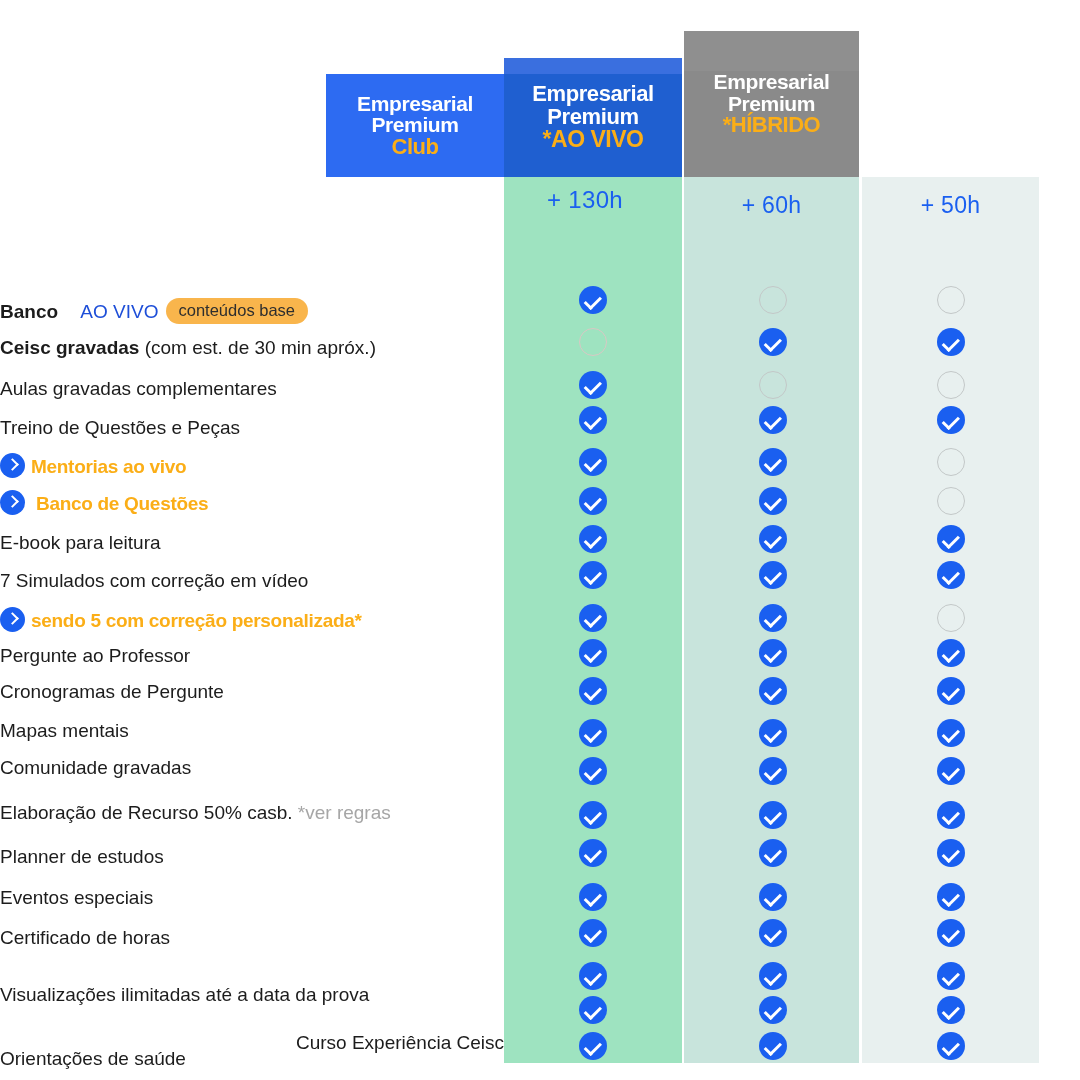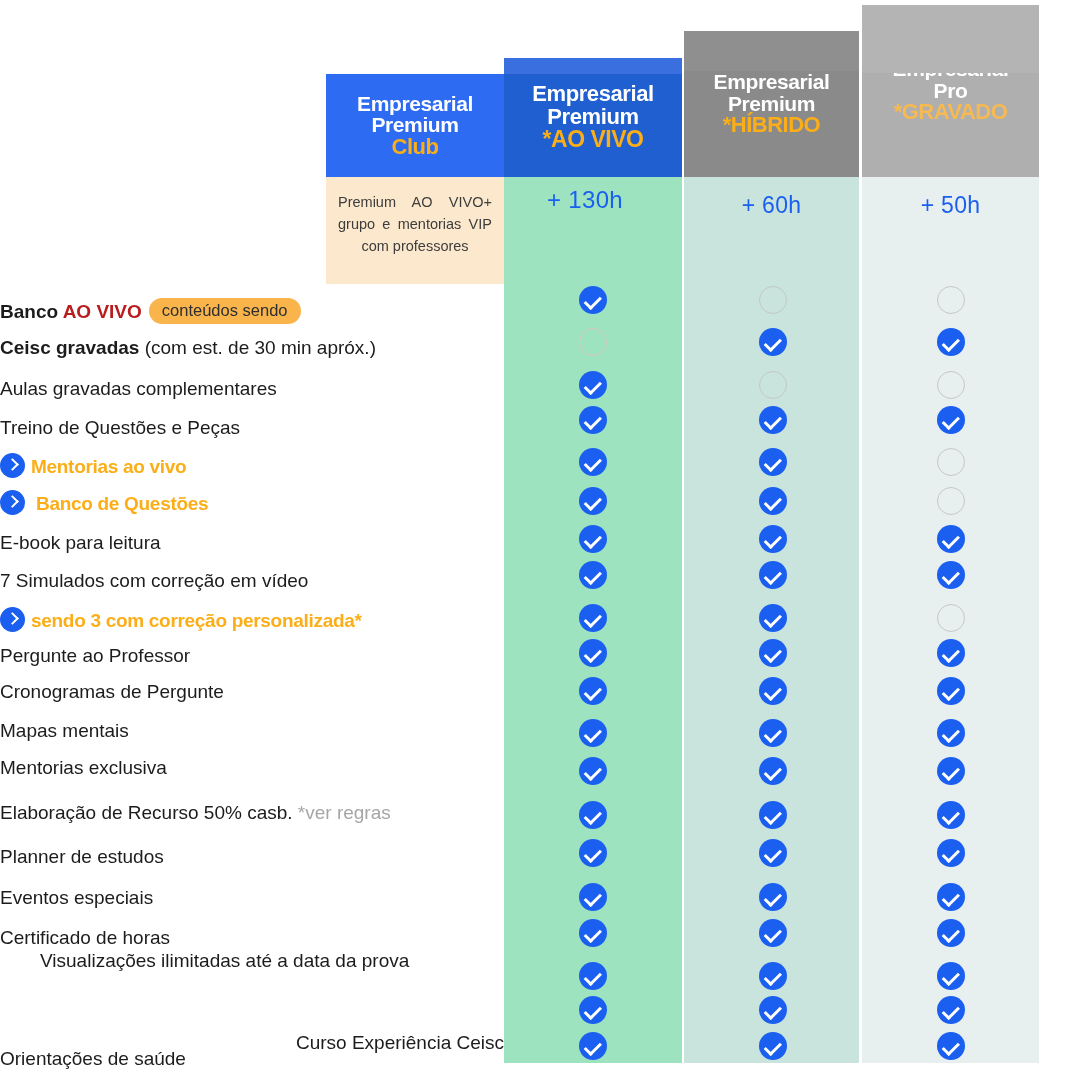--- a/index.html
+++ b/index.html
@@ -76,21 +76,21 @@
   .hours.h2 { left: 684px; top: 192px; width: 175px; font-size: 23px; }
   .hours.h3 { left: 862px; top: 192px; width: 177px; font-size: 23px; }
 
   
   .feat {
     position: absolute; left: 0; width: 504px;
     font-size: 19px; color: #1C1C1C; white-space: nowrap;
     z-index: 6;
   }
   .feat .b { font-weight: 700; }
-  .feat .blue { color: #b91c1c; font-weight: 700; }
+  .feat .blue { color: #1d4ed8; font-weight: 400; margin-left: 17px; }
   .feat .muted { color: #A6A6A6; }
   .feat .gold { color: #FBAE17; font-weight: 800; letter-spacing: -0.3px; }
 
   .badge {
     display: inline-block; background: #F9B54C; color: #2E2E2E;
     border-radius: 13px; padding: 3px 13px 4px 13px;
     font-size: 16.5px; font-weight: 400; vertical-align: 2px;
     margin-left: 7px;
   }
 
@@ -134,34 +134,28 @@
   <div class="hdr vivo">
     <div class="l1">Empresarial</div>
     <div class="l2">Premium</div>
     <div class="l3">*AO VIVO</div>
   </div>
   <div class="hdr hibrido">
     <div class="l1">Empresarial</div>
     <div class="l2">Premium</div>
     <div class="l3">*HÍBRIDO</div>
   </div>
-  <div class="hdr gravado">
-    <div class="l1">Empresarial</div>
-    <div class="l2">Pro</div>
-    <div class="l3">*GRAVADO</div>
-  </div>
-
-  <div class="club-desc">Premium AO VIVO+ grupo e mentorias VIP com professores</div>
+
 
   <div class="hours h1">+ 130h</div>
   <div class="hours h2">+ 60h</div>
   <div class="hours h3">+ 50h</div>
 
   <div id="rows">
-      <div class="feat" style="top: 298px;"><span class="b">Banco </span><span class="blue">AO VIVO</span><span class="badge">conteúdos sendo</span></div>
+      <div class="feat" style="top: 298px;"><span class="b">Banco </span><span class="blue">AO VIVO</span><span class="badge">conteúdos base</span></div>
       <div class="mark on" style="left: 579px; top: 286px;"></div>
       <div class="mark off" style="left: 759px; top: 286px;"></div>
       <div class="mark off" style="left: 937px; top: 286px;"></div>
       <div class="feat" style="top: 337px;"><span class="b">Ceisc gravadas</span><span class=""> (com est. de 30 min apróx.)</span></div>
       <div class="mark off warm" style="left: 579px; top: 328px;"></div>
       <div class="mark on" style="left: 759px; top: 328px;"></div>
       <div class="mark on" style="left: 937px; top: 328px;"></div>
       <div class="feat" style="top: 378px;"><span class="">Aulas gravadas complementares</span></div>
       <div class="mark on" style="left: 579px; top: 371px;"></div>
       <div class="mark off" style="left: 759px; top: 371px;"></div>
@@ -179,57 +173,57 @@
       <div class="mark on" style="left: 759px; top: 487px;"></div>
       <div class="mark off" style="left: 937px; top: 487px;"></div>
       <div class="feat" style="top: 532px;"><span class="">E-book para leitura</span></div>
       <div class="mark on" style="left: 579px; top: 525px;"></div>
       <div class="mark on" style="left: 759px; top: 525px;"></div>
       <div class="mark on" style="left: 937px; top: 525px;"></div>
       <div class="feat" style="top: 570px;"><span class="">7 Simulados com correção em vídeo</span></div>
       <div class="mark on" style="left: 579px; top: 561px;"></div>
       <div class="mark on" style="left: 759px; top: 561px;"></div>
       <div class="mark on" style="left: 937px; top: 561px;"></div>
-      <div class="feat" style="top: 607px;"><span class="chev"></span><span class="gold">sendo 3 com correção personalizada*</span></div>
+      <div class="feat" style="top: 607px;"><span class="chev"></span><span class="gold">sendo 5 com correção personalizada*</span></div>
       <div class="mark on" style="left: 579px; top: 604px;"></div>
       <div class="mark on" style="left: 759px; top: 604px;"></div>
       <div class="mark off" style="left: 937px; top: 604px;"></div>
       <div class="feat" style="top: 645px;"><span class="">Pergunte ao Professor</span></div>
       <div class="mark on" style="left: 579px; top: 639px;"></div>
       <div class="mark on" style="left: 759px; top: 639px;"></div>
       <div class="mark on" style="left: 937px; top: 639px;"></div>
       <div class="feat" style="top: 681px;"><span class="">Cronogramas de Pergunte</span></div>
       <div class="mark on" style="left: 579px; top: 677px;"></div>
       <div class="mark on" style="left: 759px; top: 677px;"></div>
       <div class="mark on" style="left: 937px; top: 677px;"></div>
       <div class="feat" style="top: 720px;"><span class=""> Mapas mentais</span></div>
       <div class="mark on" style="left: 579px; top: 719px;"></div>
       <div class="mark on" style="left: 759px; top: 719px;"></div>
       <div class="mark on" style="left: 937px; top: 719px;"></div>
-      <div class="feat" style="top: 757px;"><span class="">Mentorias exclusiva</span></div>
+      <div class="feat" style="top: 757px;"><span class="">Comunidade gravadas</span></div>
       <div class="mark on" style="left: 579px; top: 757px;"></div>
       <div class="mark on" style="left: 759px; top: 757px;"></div>
       <div class="mark on" style="left: 937px; top: 757px;"></div>
       <div class="feat" style="top: 802px;"><span class="">Elaboração de Recurso 50% casb. </span><span class="muted">*ver regras</span></div>
       <div class="mark on" style="left: 579px; top: 801px;"></div>
       <div class="mark on" style="left: 759px; top: 801px;"></div>
       <div class="mark on" style="left: 937px; top: 801px;"></div>
       <div class="feat" style="top: 846px;"><span class="">Planner de estudos</span></div>
       <div class="mark on" style="left: 579px; top: 839px;"></div>
       <div class="mark on" style="left: 759px; top: 839px;"></div>
       <div class="mark on" style="left: 937px; top: 839px;"></div>
       <div class="feat" style="top: 887px;"><span class="">Eventos especiais</span></div>
       <div class="mark on" style="left: 579px; top: 883px;"></div>
       <div class="mark on" style="left: 759px; top: 883px;"></div>
       <div class="mark on" style="left: 937px; top: 883px;"></div>
       <div class="feat" style="top: 927px;"><span class="">Certificado de horas</span></div>
       <div class="mark on" style="left: 579px; top: 919px;"></div>
       <div class="mark on" style="left: 759px; top: 919px;"></div>
       <div class="mark on" style="left: 937px; top: 919px;"></div>
-      <div class="feat" style="top: 950px; margin-left: 40px;"><span class="">Visualizações ilimitadas até a data da prova</span></div>
+      <div class="feat" style="top: 984px;"><span class="">Visualizações ilimitadas até a data da prova</span></div>
       <div class="mark on" style="left: 579px; top: 962px;"></div>
       <div class="mark on" style="left: 759px; top: 962px;"></div>
       <div class="mark on" style="left: 937px; top: 962px;"></div>
       <div class="feat" style="top: 1048px;"><span class="">Orientações de saúde</span></div>
       <div class="mark on" style="left: 579px; top: 996px;"></div>
       <div class="mark on" style="left: 759px; top: 996px;"></div>
       <div class="mark on" style="left: 937px; top: 996px;"></div>
       <div class="feat" style="top: 1032px; text-align: right;"><span class="">Curso Experiência Ceisc</span></div>
       <div class="mark on" style="left: 579px; top: 1032px;"></div>
       <div class="mark on" style="left: 759px; top: 1032px;"></div>

